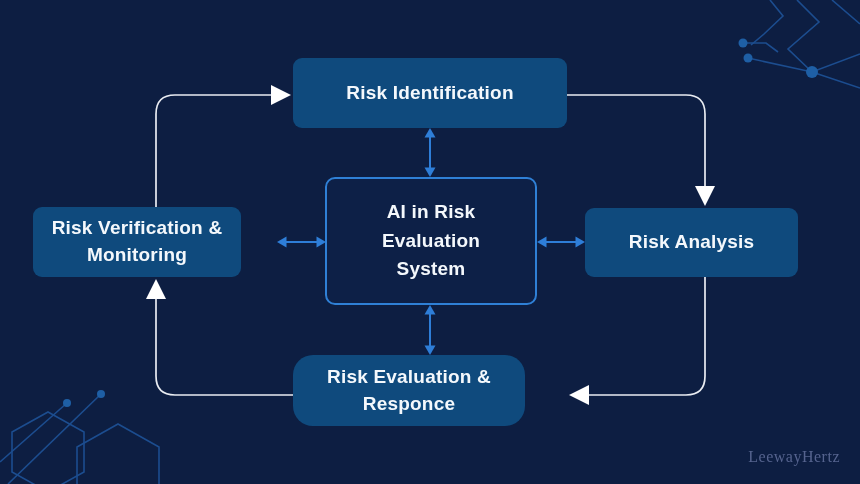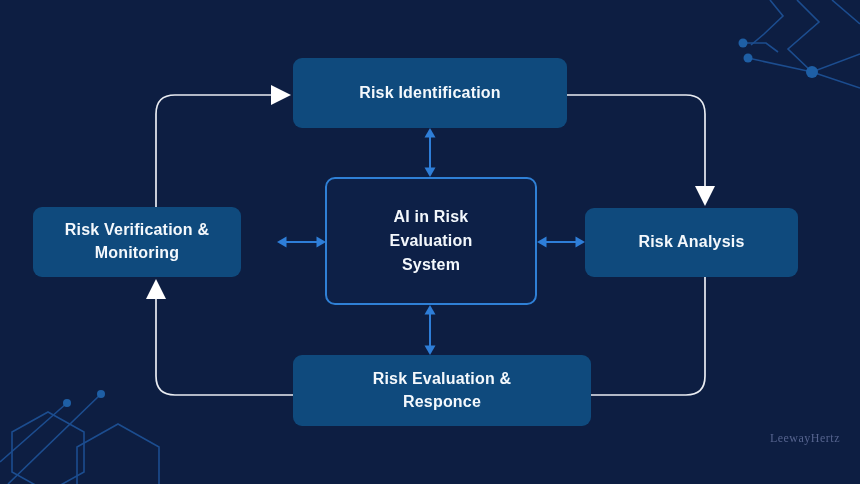--- a/index.html
+++ b/index.html
@@ -15,39 +15,39 @@
   
   .outer-line{stroke:var(--connector-white,#e9ecf2);stroke-width:1.7;fill:none;}
   .outer-head{fill:#ffffff;}
   
   .blue-line{stroke:var(--connector-blue,#2e7ed8);stroke-width:2;fill:none;}
   .blue-head{fill:var(--connector-blue,#2e7ed8);}
   
   .node{
     position:absolute;display:flex;align-items:center;justify-content:center;
     background:var(--node-fill,#0f4a7d);border-radius:9px;
-    color:var(--text,#f4f8fc);font-size:16px;font-weight:600;
+    color:var(--text,#f4f8fc);font-size:19px;font-weight:600;
     text-align:center;line-height:1.42;letter-spacing:.2px;
   }
   .node span{white-space:pre-line;}
   .node-top{left:293px;top:58px;width:274px;height:70px;}
   .node-left{left:33px;top:207px;width:208px;height:70px;}
   .node-right{left:585px;top:208px;width:213px;height:69px;}
-  .node-bottom{left:293px;top:355px;width:298px;height:71px;}
+  .node-bottom{left:293px;top:355px;width:232px;height:71px;border-radius:20px;}
   .node-center{
     left:325px;top:177px;width:212px;height:128px;
     background:rgba(18,42,92,0.18);
     border:2px solid var(--center-border,#2f80d6);
     border-radius:10px;box-sizing:border-box;
     line-height:1.5;
   }
   .watermark{
-    position:absolute;right:20px;bottom:38px;
+    position:absolute;right:20px;bottom:18px;
     font-family:"Liberation Serif","DejaVu Serif",serif;
-    font-size:12px;color:var(--watermark,#55638e);letter-spacing:.5px;
+    font-size:16px;color:var(--watermark,#55638e);letter-spacing:.5px;
   }
 </style>
 </head>
 <body>
 
 <div class="canvas">
 
   <svg class="layer" viewBox="0 0 860 484">
 
     <g>

